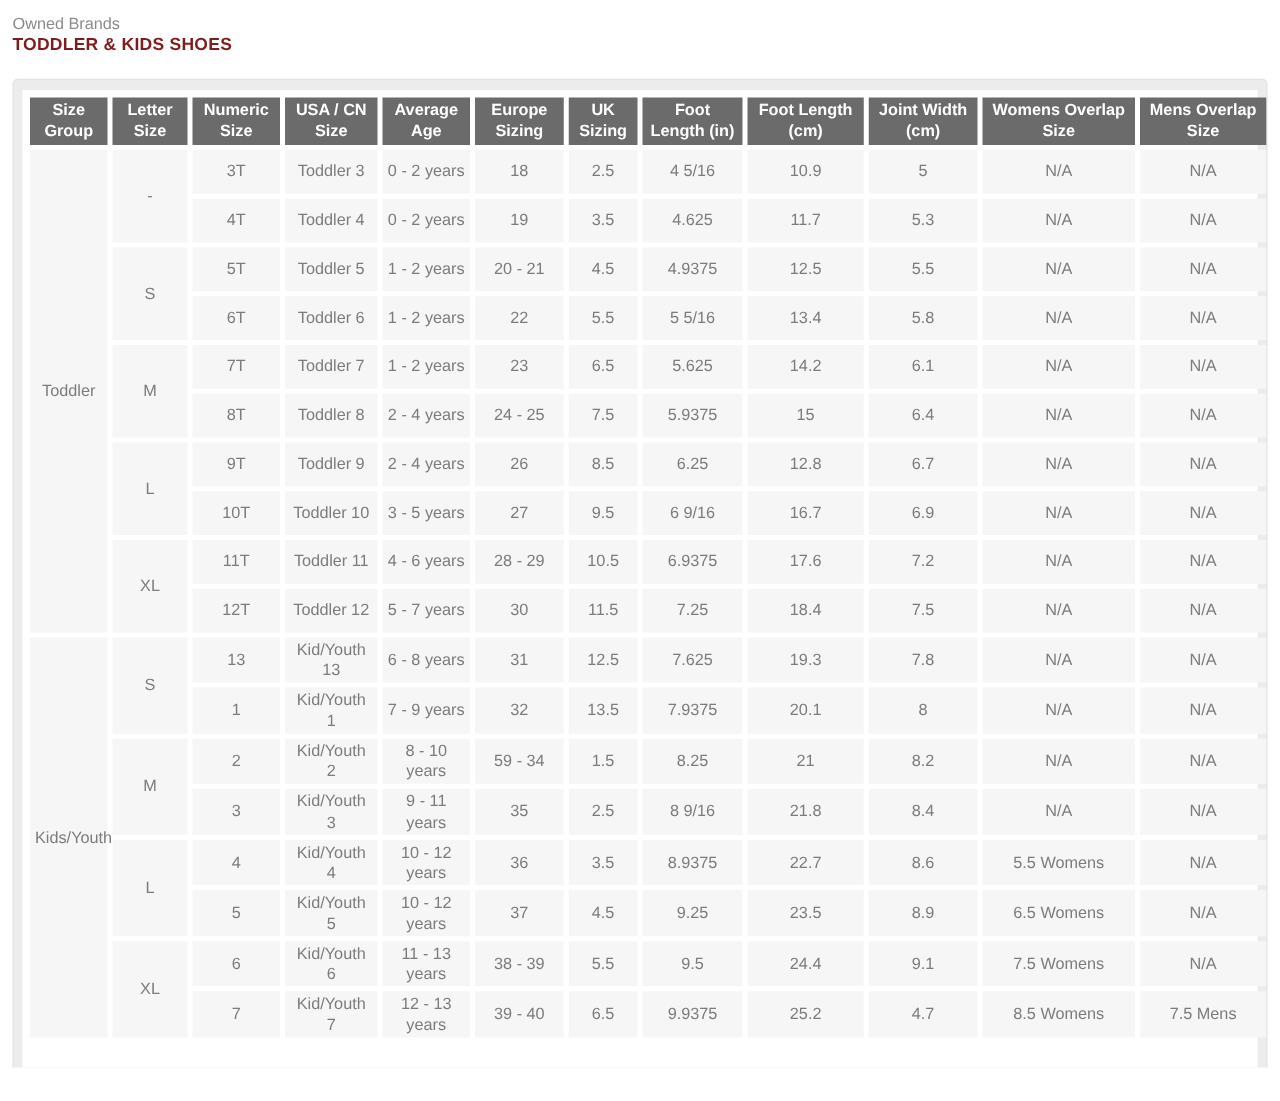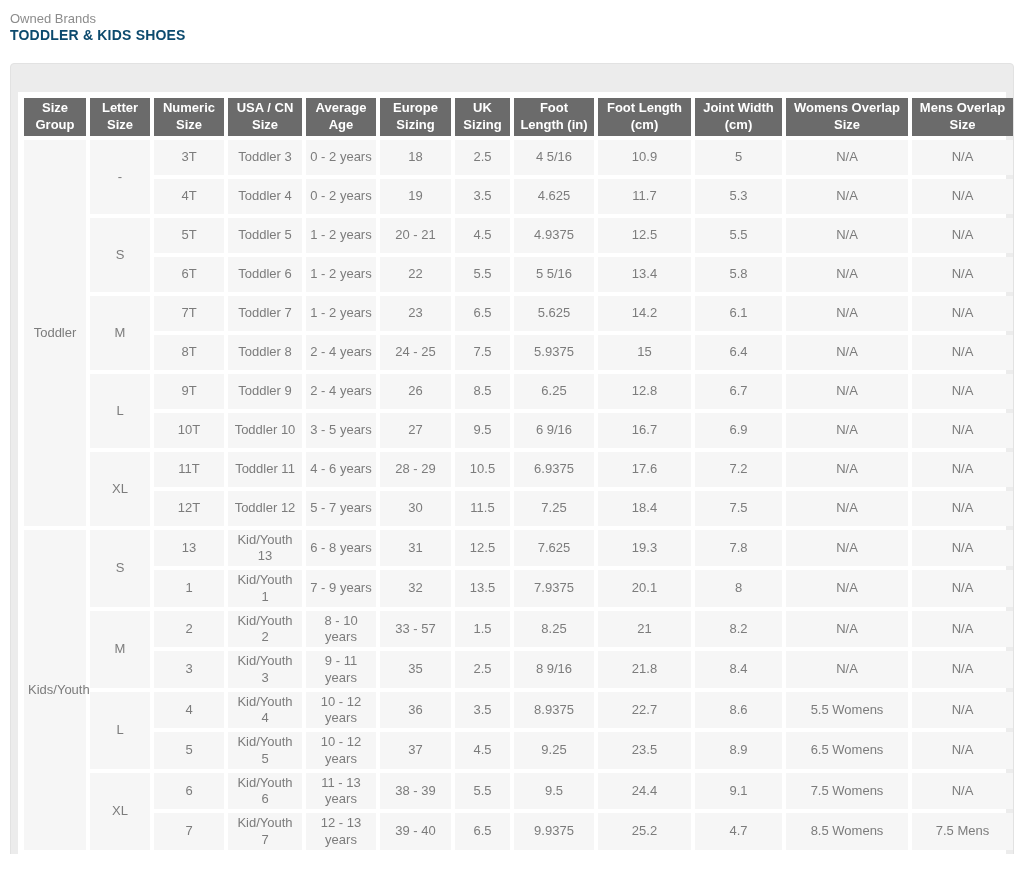--- a/index.html
+++ b/index.html
@@ -9,37 +9,36 @@
     font-family: "Liberation Sans", "DejaVu Sans", sans-serif;
   }
   .page { width: 1024px; height: 854px; position: relative; }
 
   .breadcrumb {
     position: absolute; top: 11px; left: 10px;
     font-size: 13px; color: #8c8c8c;
   }
   .page-title {
     position: absolute; top: 27px; left: 10px;
-    font-size: 14px; font-weight: bold; color: #0c4a6e;
+    font-size: 14px; font-weight: bold; color: #7f1d1d;
     letter-spacing: 0.2px;
   }
 
   .panel-outer {
     position: absolute; top: 63px; left: 10px; right: 10px;
     height: 805px;
     background: #ececec;
     border: 1px solid #e2e2e2;
     border-radius: 4px;
     padding: 8px 7px;
   }
   .panel-inner {
     background: #ffffff;
     height: 100%;
     padding: 2px 2px 0 2px;
-    margin-top: 20px;
   }
 
   table.size-chart {
     width: 100%;
     border-collapse: separate;
     border-spacing: 4px;
     table-layout: fixed;
   }
   table.size-chart th {
     background: #6b6b6b;
@@ -263,21 +262,21 @@
               <td>20.1</td>
               <td>8</td>
               <td>N/A</td>
               <td>N/A</td>
             </tr>
             <tr>
               <td rowspan="2">M</td>
               <td>2</td>
               <td>Kid/Youth 2</td>
               <td>8 - 10 years</td>
-              <td>33 - 57</td>
+              <td>59 - 34</td>
               <td>1.5</td>
               <td>8.25</td>
               <td>21</td>
               <td>8.2</td>
               <td>N/A</td>
               <td>N/A</td>
             </tr>
             <tr>
               <td>3</td>
               <td>Kid/Youth 3</td>

